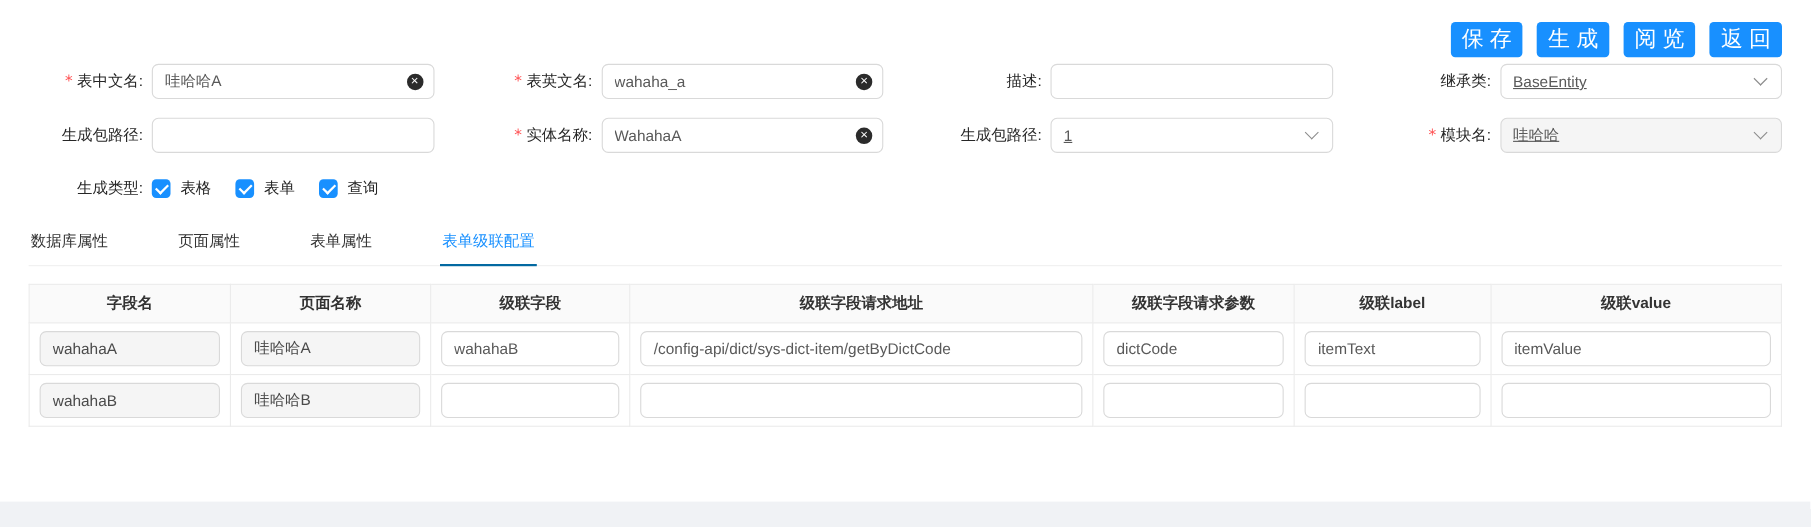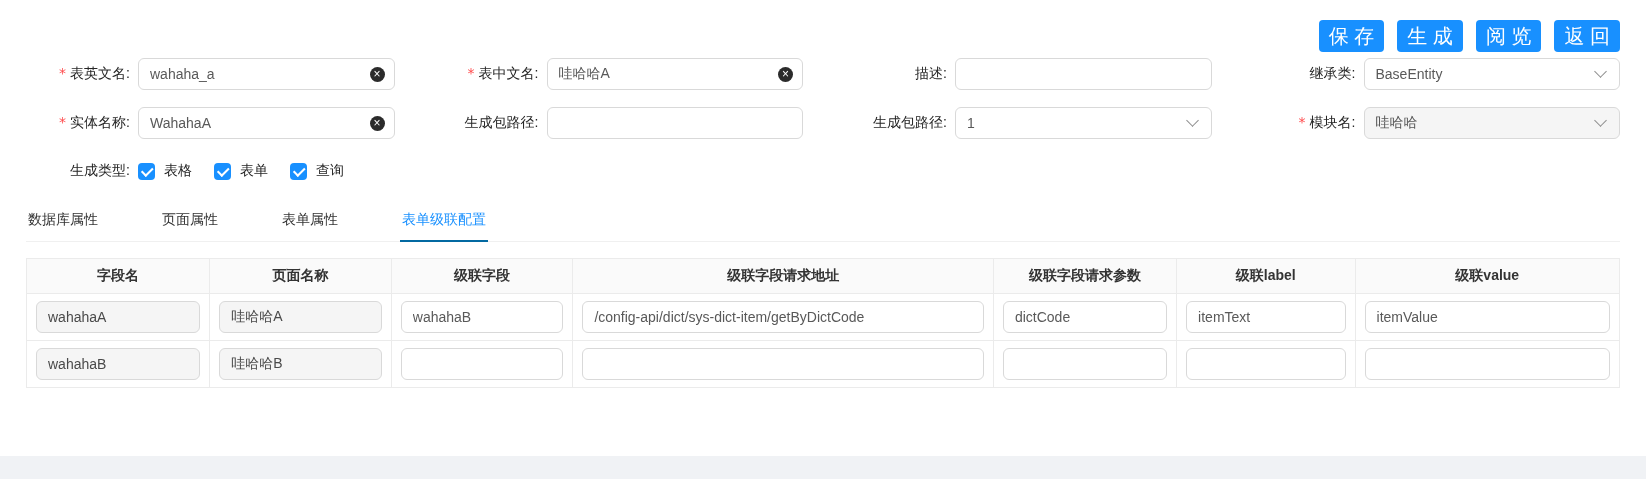--- a/index.html
+++ b/index.html
@@ -33,21 +33,21 @@
   .clear {
     position:absolute; right:10px; top:50%; width:15px; height:15px; margin-top:-7.5px;
     background:#2b2b2b; border-radius:50%; cursor:pointer;
   }
   .clear::after {
     content:"×"; position:absolute; left:50%; top:50%; transform:translate(-50%,-54%);
     color:#fff; font-size:12px; line-height:1;
   }
   .select {
     border:1px solid #d9d9d9; border-radius:6px; background:#fff;
-    display:flex; align-items:center; padding:0 30px 0 11px; cursor:pointer; color:#595959;
+    display:flex; align-items:center; padding:0 30px 0 11px; cursor:pointer; color:#595959;text-decoration:underline;
   }
   .select.gray { background:#f5f5f5; }
   .chevron {
     position:absolute; right:14px; top:50%; width:9px; height:9px; margin-top:-7px;
     border-right:1.6px solid #8c8c8c; border-bottom:1.6px solid #8c8c8c; transform:rotate(45deg);
   }
 
   
   .gen-row { display:flex; align-items:center; margin-top:21px; height:22px; }
   .checks { display:flex; align-items:center; }
@@ -91,62 +91,62 @@
   <div class="toolbar">
     <button class="btn">保 存</button>
     <button class="btn">生 成</button>
     <button class="btn">阅 览</button>
     <button class="btn">返 回</button>
   </div>
 
   <div class="form-grid">
 
     <div class="field">
+      <label class="lbl required">表中文名:</label>
+      <div class="ctrl">
+        <input value="哇哈哈A" style="">
+        <span class="clear"></span>
+      </div>
+    </div>
+
+    <div class="field">
       <label class="lbl required">表英文名:</label>
       <div class="ctrl">
         <input value="wahaha_a" style="">
-        <span class="clear"></span>
-      </div>
-    </div>
-
-    <div class="field">
-      <label class="lbl required">表中文名:</label>
-      <div class="ctrl">
-        <input value="哇哈哈A" style="">
         <span class="clear"></span>
       </div>
     </div>
 
     <div class="field">
       <label class="lbl">描述:</label>
       <div class="ctrl">
         <input class="no-suffix" value="" style="">
       </div>
     </div>
 
     <div class="field">
       <label class="lbl">继承类:</label>
       <div class="ctrl select">
         <span>BaseEntity</span>
         <span class="chevron"></span>
       </div>
     </div>
 
     <div class="field">
+      <label class="lbl">生成包路径:</label>
+      <div class="ctrl">
+        <input class="no-suffix" value="" style="">
+      </div>
+    </div>
+
+    <div class="field">
       <label class="lbl required">实体名称:</label>
       <div class="ctrl">
         <input value="WahahaA" style="">
         <span class="clear"></span>
-      </div>
-    </div>
-
-    <div class="field">
-      <label class="lbl">生成包路径:</label>
-      <div class="ctrl">
-        <input class="no-suffix" value="" style="">
       </div>
     </div>
 
     <div class="field">
       <label class="lbl">生成包路径:</label>
       <div class="ctrl select">
         <span>1</span>
         <span class="chevron"></span>
       </div>
     </div>

